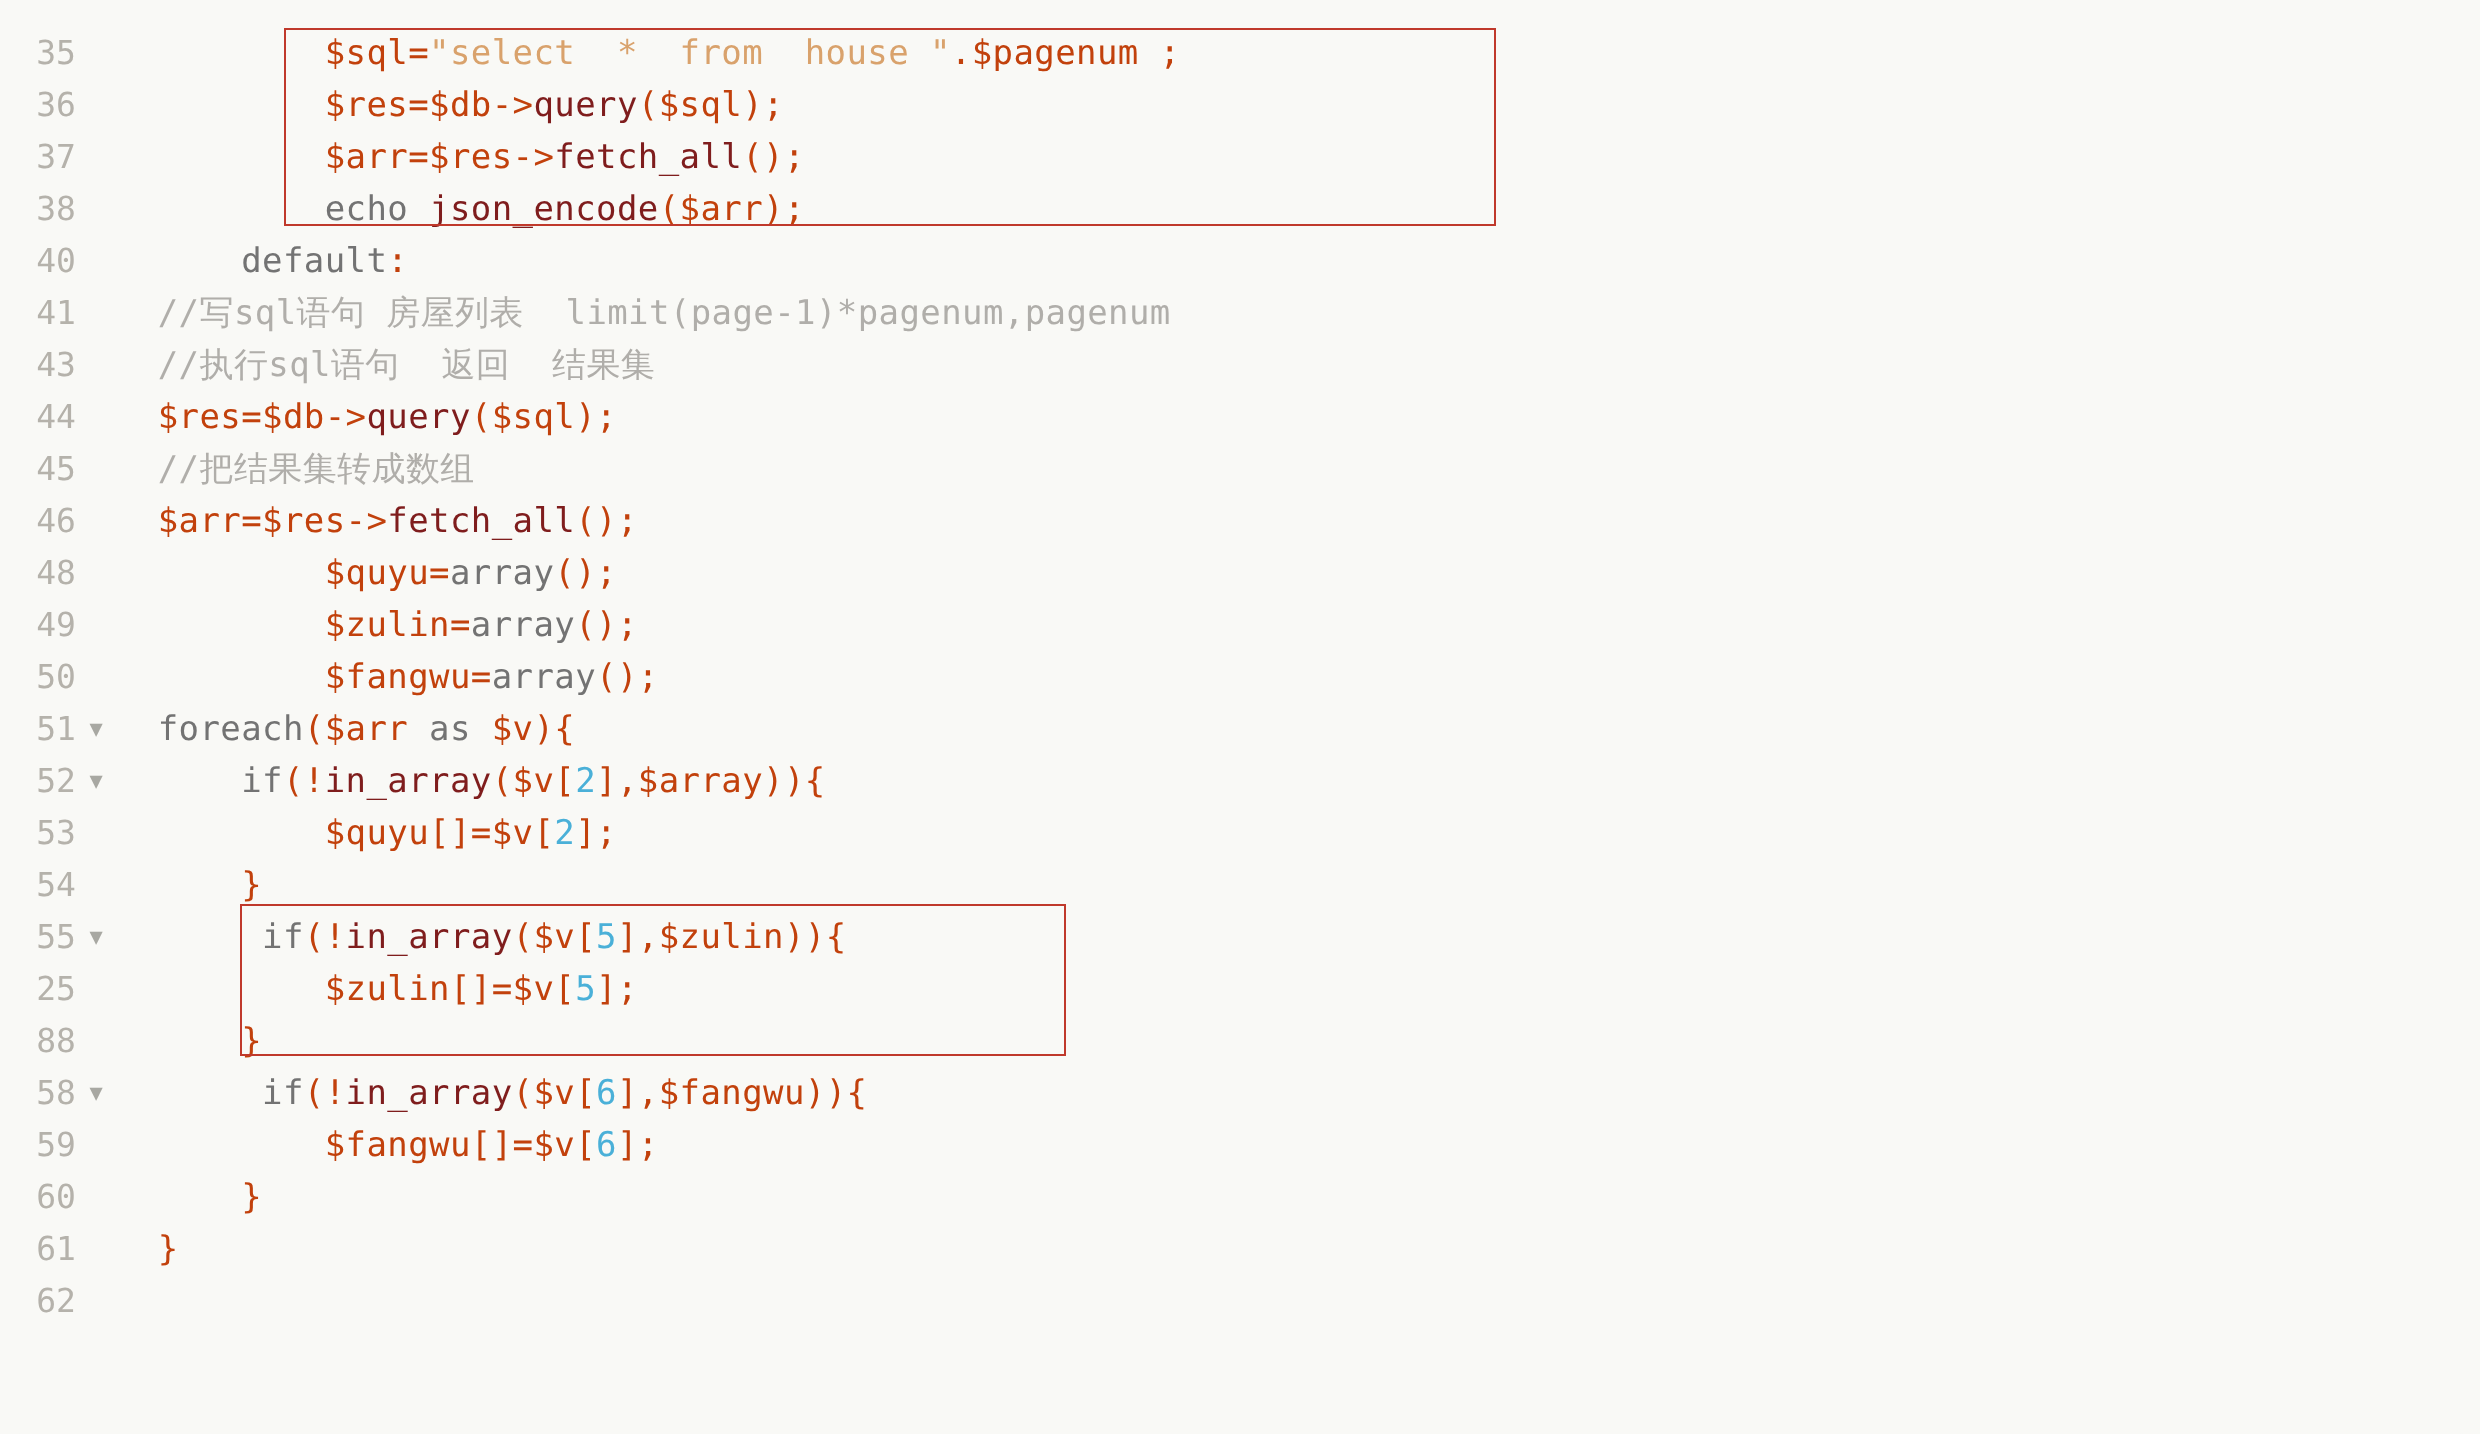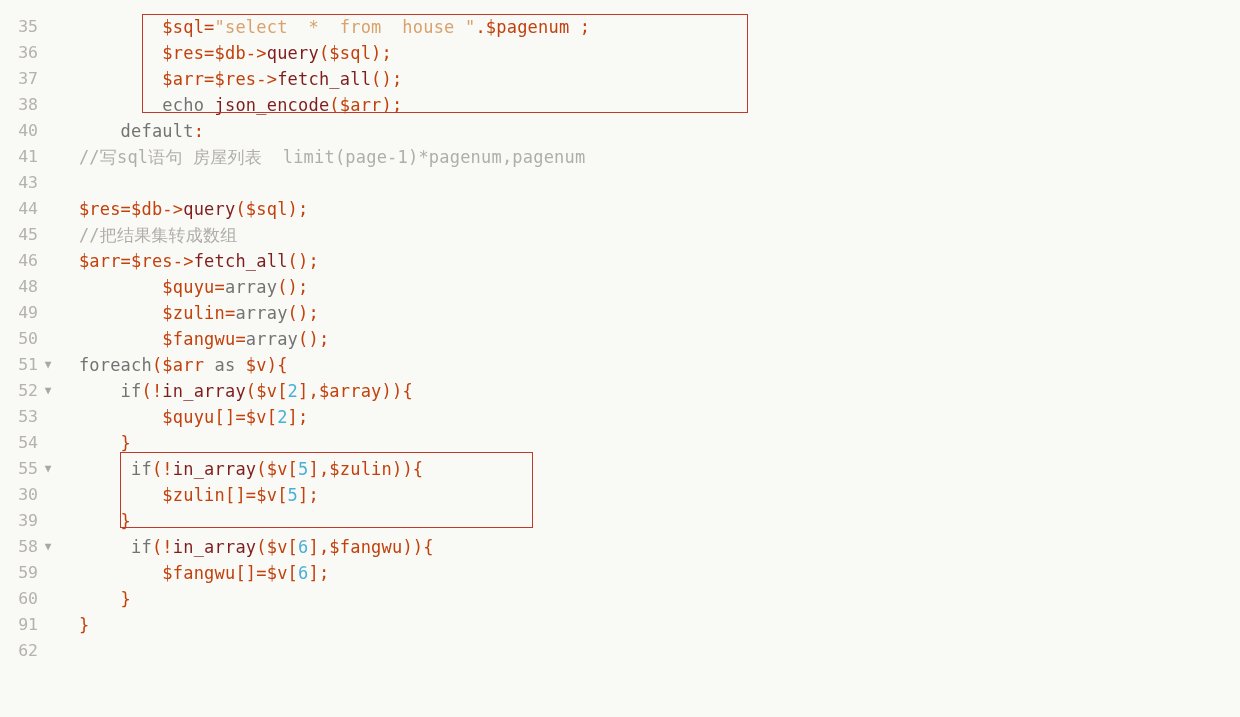--- a/index.html
+++ b/index.html
@@ -102,38 +102,38 @@
 
 <div id="editor">
   <div class="code-area">
       <div class="line"><div class="gutter">34</div><div class="fold"></div><div class="content"></div></div>
       <div class="line"><div class="gutter">35</div><div class="fold"></div><div class="content"><span class="punc">          </span><span class="var">$sql=</span><span class="str">"select  *  from  house "</span><span class="var">.$pagenum ;</span></div></div>
       <div class="line"><div class="gutter">36</div><div class="fold"></div><div class="content"><span class="punc">          </span><span class="var">$res=$db-&gt;</span><span class="fn">query</span><span class="var">($sql);</span></div></div>
       <div class="line"><div class="gutter">37</div><div class="fold"></div><div class="content"><span class="punc">          </span><span class="var">$arr=$res-&gt;</span><span class="fn">fetch_all</span><span class="var">();</span></div></div>
       <div class="line"><div class="gutter">38</div><div class="fold"></div><div class="content"><span class="punc">          </span><span class="kw">echo</span><span class="punc"> </span><span class="fn">json_encode</span><span class="var">($arr);</span></div></div>
       <div class="line"><div class="gutter">40</div><div class="fold"></div><div class="content"><span class="punc">      </span><span class="kw">default</span><span class="var">:</span></div></div>
       <div class="line"><div class="gutter">41</div><div class="fold"></div><div class="content"><span class="punc">  </span><span class="cmt">//写sql语句 房屋列表  limit(page-1)*pagenum,pagenum</span></div></div>
-      <div class="line"><div class="gutter">43</div><div class="fold"></div><div class="content"><span class="punc">  </span></div></div>
+      <div class="line"><div class="gutter">43</div><div class="fold"></div><div class="content"><span class="punc">  </span><span class="cmt">//执行sql语句  返回  结果集</span></div></div>
       <div class="line"><div class="gutter">44</div><div class="fold"></div><div class="content"><span class="punc">  </span><span class="var">$res=$db-&gt;</span><span class="fn">query</span><span class="var">($sql);</span></div></div>
       <div class="line"><div class="gutter">45</div><div class="fold"></div><div class="content"><span class="punc">  </span><span class="cmt">//把结果集转成数组</span></div></div>
       <div class="line"><div class="gutter">46</div><div class="fold"></div><div class="content"><span class="punc">  </span><span class="var">$arr=$res-&gt;</span><span class="fn">fetch_all</span><span class="var">();</span></div></div>
       <div class="line"><div class="gutter">48</div><div class="fold"></div><div class="content"><span class="punc">          </span><span class="var">$quyu=</span><span class="kw">array</span><span class="var">();</span></div></div>
       <div class="line"><div class="gutter">49</div><div class="fold"></div><div class="content"><span class="punc">          </span><span class="var">$zulin=</span><span class="kw">array</span><span class="var">();</span></div></div>
       <div class="line"><div class="gutter">50</div><div class="fold"></div><div class="content"><span class="punc">          </span><span class="var">$fangwu=</span><span class="kw">array</span><span class="var">();</span></div></div>
       <div class="line"><div class="gutter">51</div><div class="fold">▼</div><div class="content"><span class="punc">  </span><span class="kw">foreach</span><span class="var">($arr </span><span class="kw">as</span><span class="var"> $v){</span></div></div>
       <div class="line"><div class="gutter">52</div><div class="fold">▼</div><div class="content"><span class="punc">      </span><span class="kw">if</span><span class="var">(!</span><span class="fn">in_array</span><span class="var">($v[</span><span class="num">2</span><span class="var">],$array)){</span></div></div>
       <div class="line"><div class="gutter">53</div><div class="fold"></div><div class="content"><span class="punc">          </span><span class="var">$quyu[]=$v[</span><span class="num">2</span><span class="var">];</span></div></div>
       <div class="line"><div class="gutter">54</div><div class="fold"></div><div class="content"><span class="punc">      </span><span class="var">}</span></div></div>
       <div class="line"><div class="gutter">55</div><div class="fold">▼</div><div class="content"><span class="punc">       </span><span class="kw">if</span><span class="var">(!</span><span class="fn">in_array</span><span class="var">($v[</span><span class="num">5</span><span class="var">],$zulin)){</span></div></div>
-      <div class="line"><div class="gutter">30</div><div class="fold"></div><div class="content"><span class="punc">          </span><span class="var">$zulin[]=$v[</span><span class="num">5</span><span class="var">];</span></div></div>
-      <div class="line"><div class="gutter">39</div><div class="fold"></div><div class="content"><span class="punc">      </span><span class="var">}</span></div></div>
+      <div class="line"><div class="gutter">25</div><div class="fold"></div><div class="content"><span class="punc">          </span><span class="var">$zulin[]=$v[</span><span class="num">5</span><span class="var">];</span></div></div>
+      <div class="line"><div class="gutter">88</div><div class="fold"></div><div class="content"><span class="punc">      </span><span class="var">}</span></div></div>
       <div class="line"><div class="gutter">58</div><div class="fold">▼</div><div class="content"><span class="punc">       </span><span class="kw">if</span><span class="var">(!</span><span class="fn">in_array</span><span class="var">($v[</span><span class="num">6</span><span class="var">],$fangwu)){</span></div></div>
       <div class="line"><div class="gutter">59</div><div class="fold"></div><div class="content"><span class="punc">          </span><span class="var">$fangwu[]=$v[</span><span class="num">6</span><span class="var">];</span></div></div>
       <div class="line"><div class="gutter">60</div><div class="fold"></div><div class="content"><span class="punc">      </span><span class="var">}</span></div></div>
-      <div class="line"><div class="gutter">91</div><div class="fold"></div><div class="content"><span class="punc">  </span><span class="var">}</span></div></div>
+      <div class="line"><div class="gutter">61</div><div class="fold"></div><div class="content"><span class="punc">  </span><span class="var">}</span></div></div>
       <div class="line"><div class="gutter">62</div><div class="fold"></div><div class="content"></div></div>
     </div>
   <div class="clip-top"></div>
   <div id="anno-layer">
       <div class="anno-box" style="left: 142px; top: 14px; width: 606px; height: 99px; border-color: rgb(192, 57, 43);"></div>
       <div class="anno-box" style="left: 120px; top: 452px; width: 413px; height: 76px; border-color: rgb(192, 57, 43);"></div>
     </div>
 </div>
 
 </body></html>

